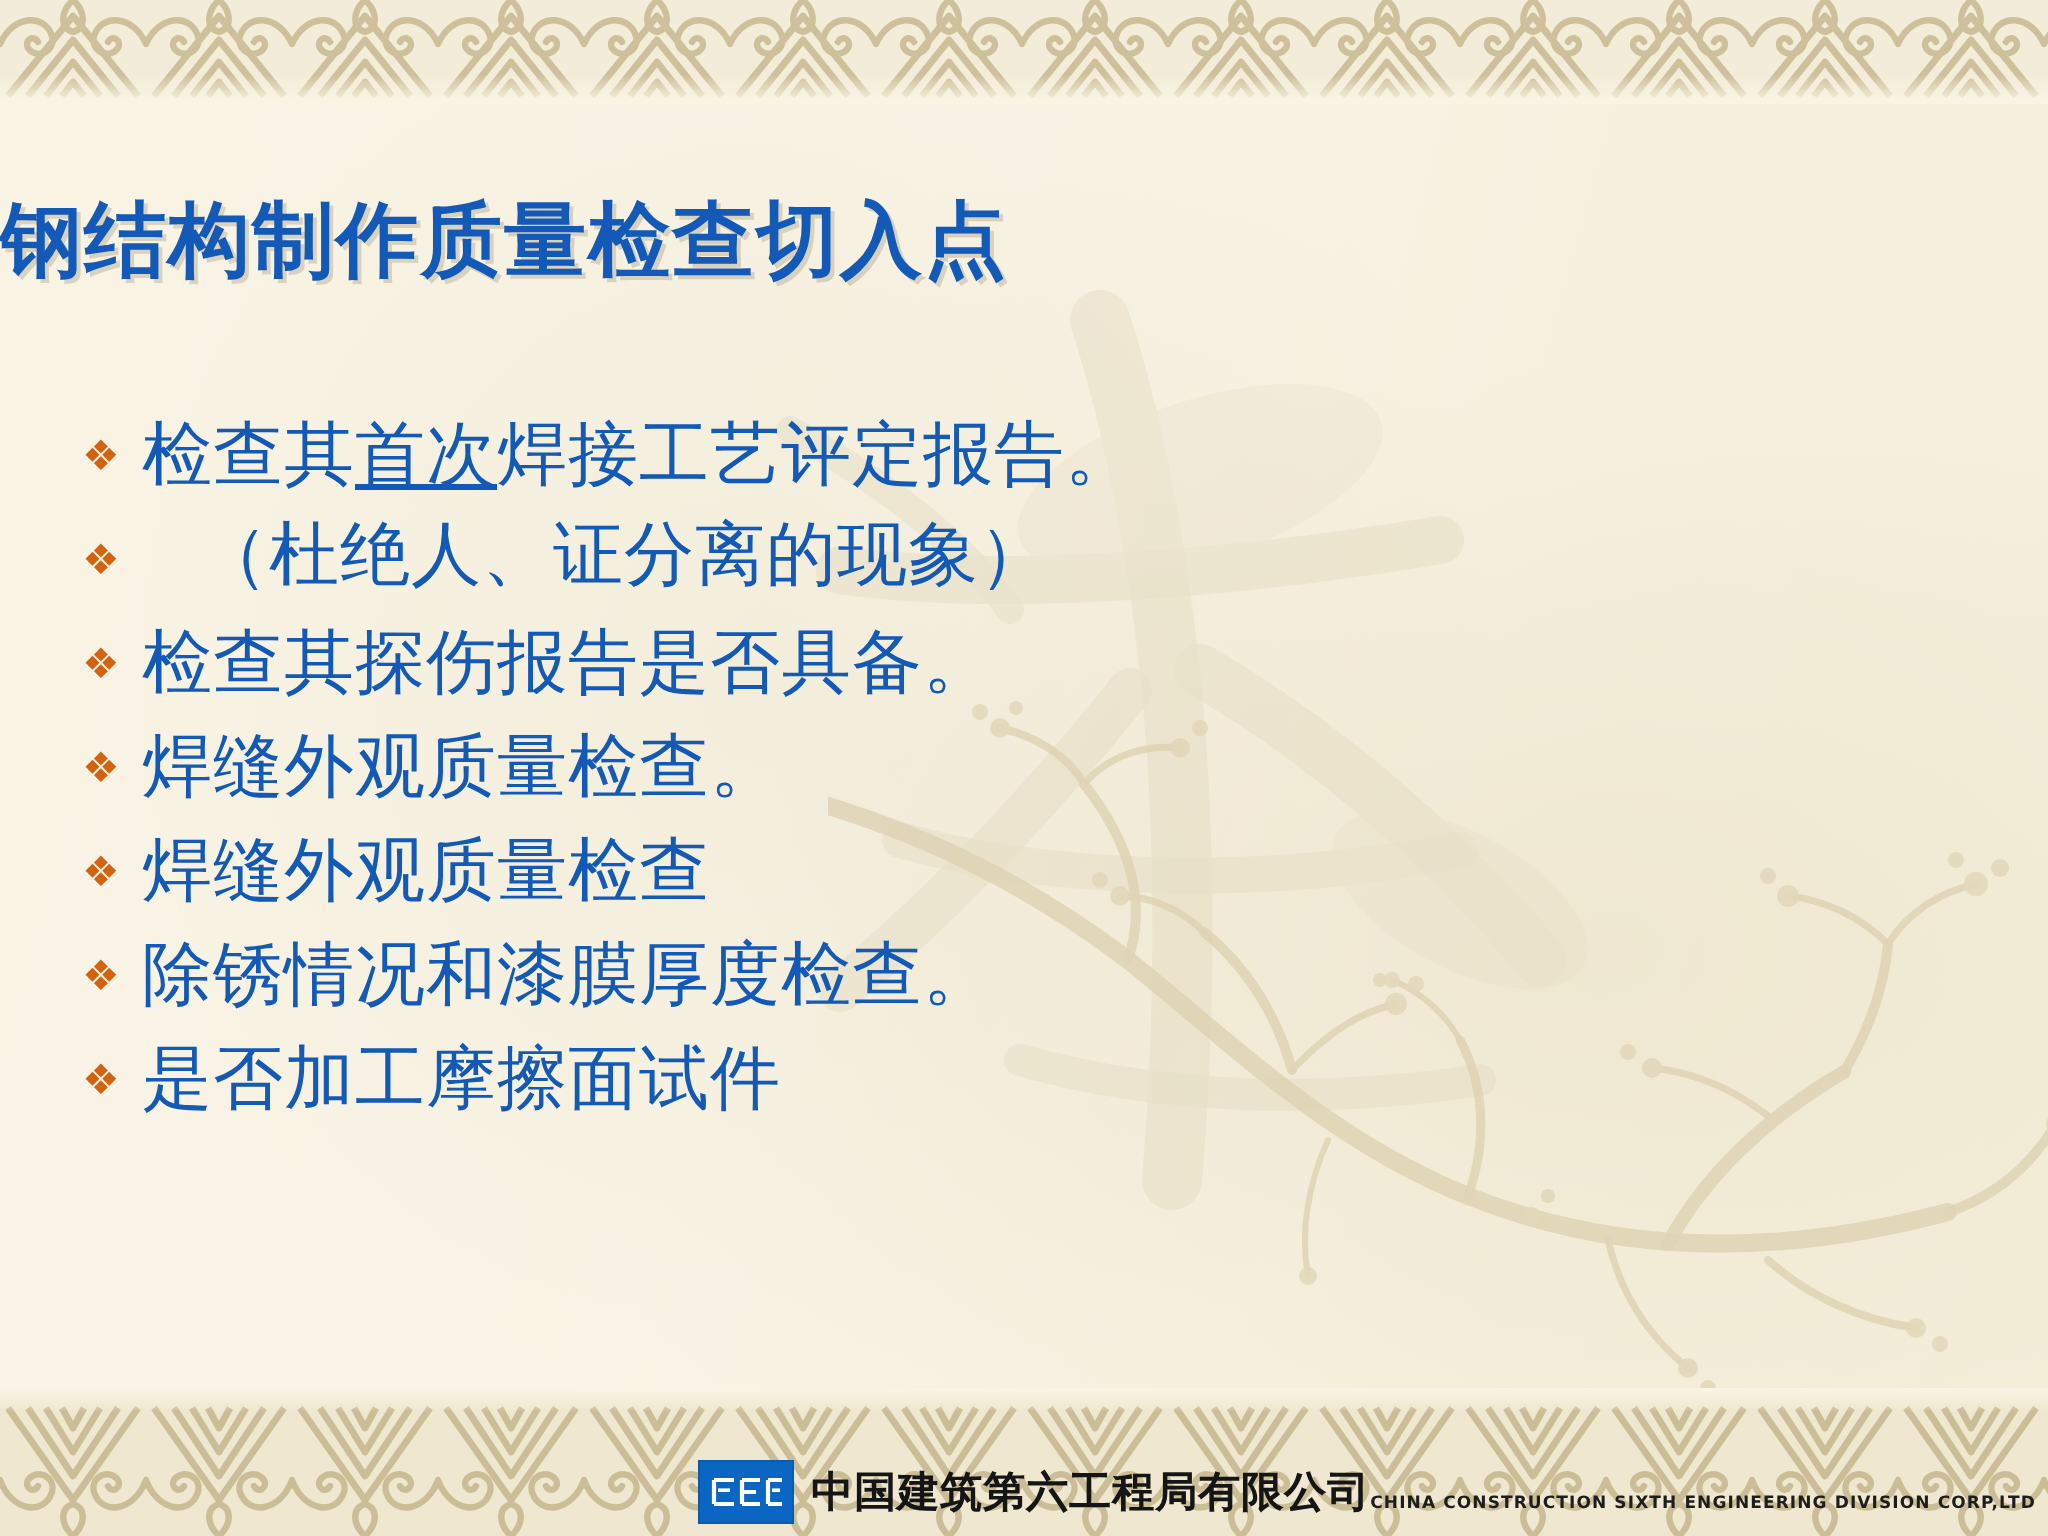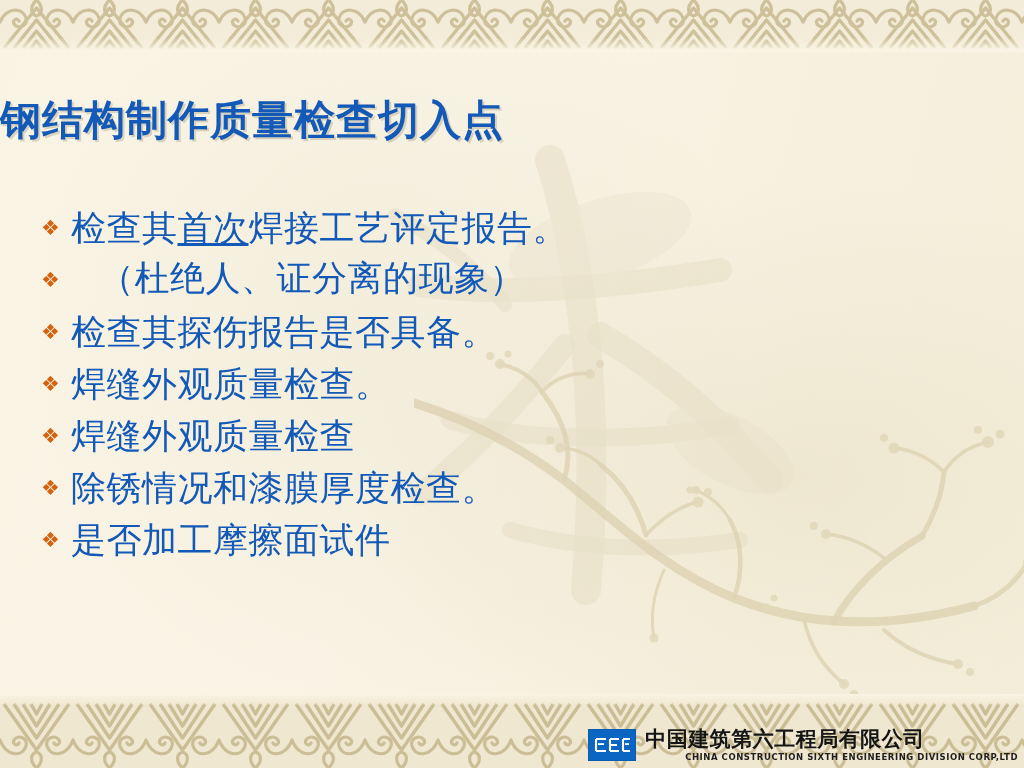--- a/index.html
+++ b/index.html
@@ -134,39 +134,38 @@
     height: 30px;
     background: #0a66c2;
     display: flex;
     align-items: center;
     justify-content: center;
     border: 1px solid #0a5cae;
   }
   #logo-mark svg { display: block; }
   #footer-texts {
     display: flex;
-    flex-direction: column;
-    align-items: flex-start;
+    flex-direction: row;
+    align-items: flex-end;
     line-height: 1.05;
   }
   #company-cn {
     font-size: 21px;
     font-weight: bold;
     color: #151515;
     letter-spacing: 0.5px;
     white-space: nowrap;
   }
   #company-en {
     margin-top: 3px;
     font-size: 8.5px;
     font-weight: bold;
     color: #1d1d1d;
     letter-spacing: 0.55px;
     white-space: nowrap;
-    margin-left: 40px;
   }
 </style>
 </head>
 <body>
 
 <div id="slide">
 
   <div class="wm-calli" style="left:300px; top:120px; width:560px; height:520px;">
     <svg width="560" height="520" viewBox="0 0 560 520" xmlns="http://www.w3.org/2000/svg">
       <g fill="none" stroke="#e2d8bd" stroke-opacity="0.75" stroke-linecap="round" stroke-linejoin="round">

